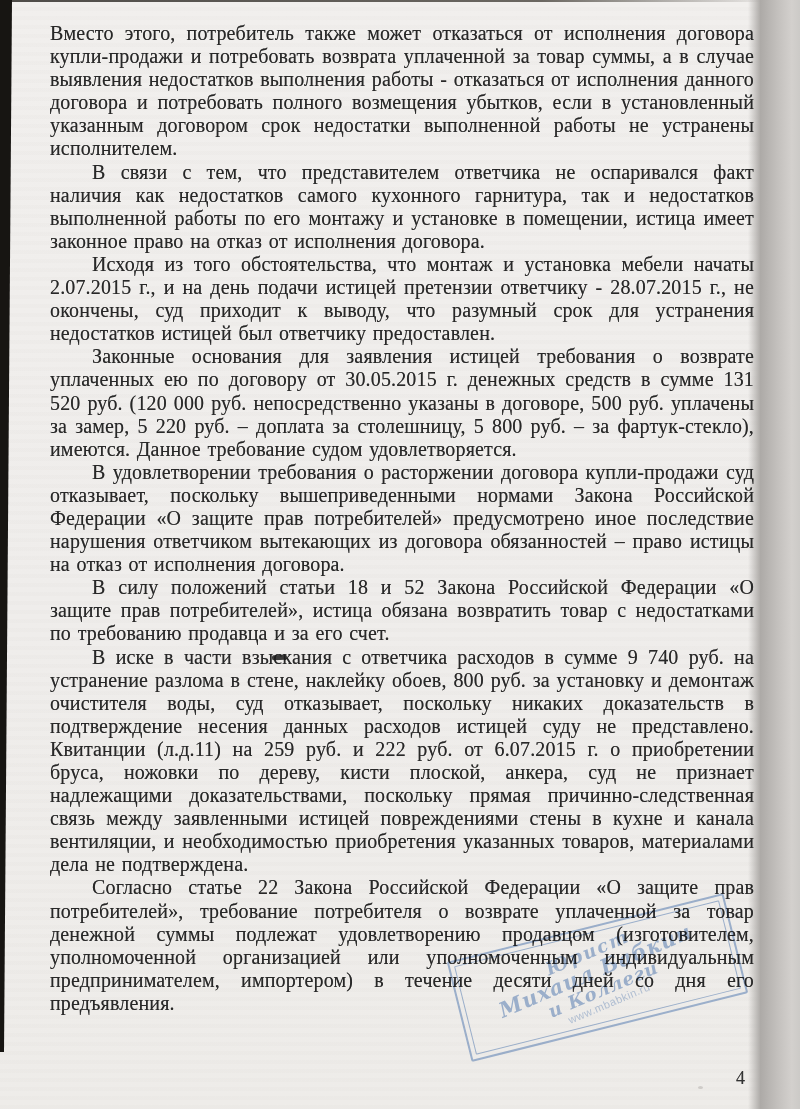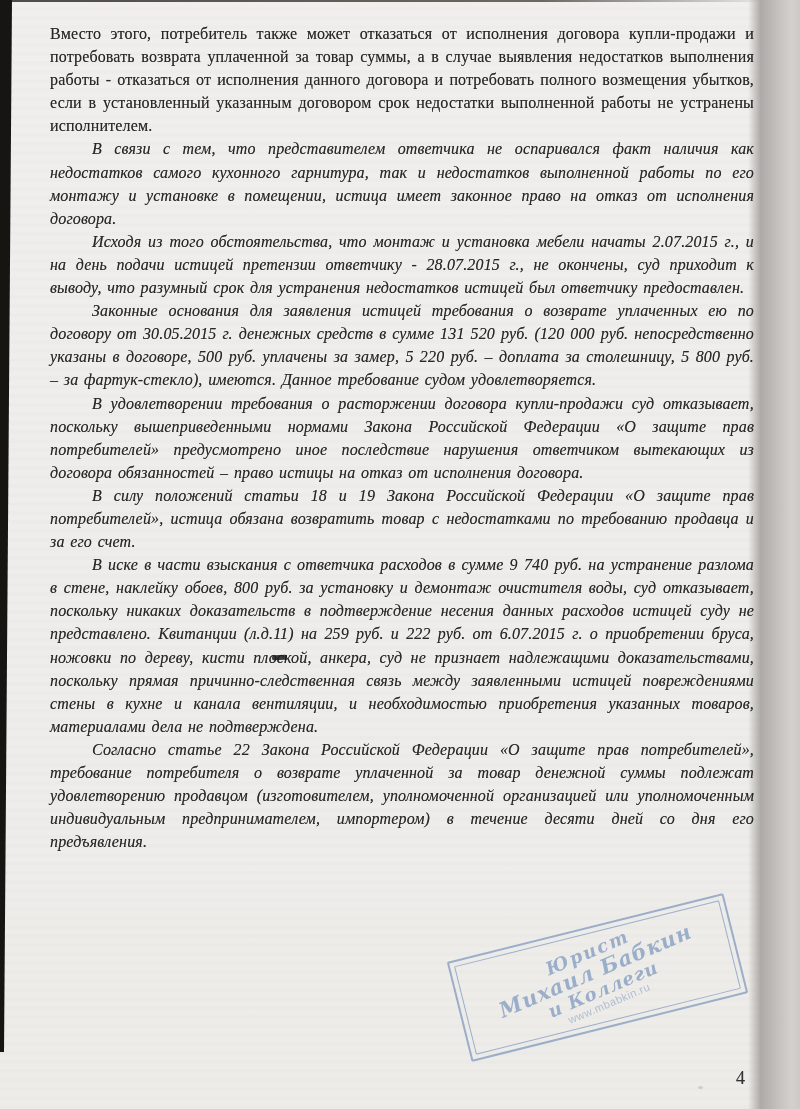--- a/index.html
+++ b/index.html
@@ -27,28 +27,28 @@
     background:linear-gradient(to right, #26231f 0%, #4a463f 70%, rgba(74,70,63,0) 100%);
     opacity:.8;
   }
   .page-edge-right{
     position:absolute;right:0;top:0;width:52px;height:100%;
     background:linear-gradient(to right,
       rgba(174,171,168,0) 0%, #adaaa7 24%, #c2bfbc 55%, #d3d0cd 84%, #cccac7 100%);
   }
   .doc-body{
     position:absolute;left:50px;top:22px;width:704px;
-    font-size:16px;line-height:23.1px;color:#282828;
+    font-size:20px;line-height:23.1px;color:#282828;
     text-align:justify;text-align-last:left;
     letter-spacing:0.15px;word-spacing:1.5px;
     text-shadow:0 0 0.45px rgba(40,40,40,0.55);
     hyphens:none;
   }
   .doc-body p.para{margin:0;}
-  .doc-body p.indent{text-indent:42px;font-style:italic;}
+  .doc-body p.indent{text-indent:42px;}
   .ink-smudge{
     position:absolute;left:272px;top:655px;width:15px;height:5px;
     background:#1c1c1c;border-radius:2px;opacity:.85;transform:rotate(-3deg);
   }
   .speck1{position:absolute;left:115px;top:750px;width:4px;height:4px;background:rgba(60,55,50,.25);border-radius:50%;}
   .speck2{position:absolute;left:698px;top:1086px;width:5px;height:3px;background:rgba(90,85,80,.2);border-radius:50%;}
   
   .stamp{
     position:absolute;left:455px;top:926px;width:285px;height:103px;
     transform:rotate(-14deg);
@@ -88,21 +88,21 @@
 <div class="scan-edge-top"></div>
 <div class="scan-edge-left"></div>
 <div class="page-edge-right"></div>
 
 <div class="doc-body">
     <p class="para">Вместо этого, потребитель также может отказаться от исполнения договора купли-продажи и потребовать возврата уплаченной за товар суммы, а в случае выявления недостатков выполнения работы - отказаться от исполнения данного договора и потребовать полного возмещения убытков, если в установленный указанным договором срок недостатки выполненной работы не устранены исполнителем.</p>
     <p class="para indent">В связи с тем, что представителем ответчика не оспаривался факт наличия как недостатков самого кухонного гарнитура, так и недостатков выполненной работы по его монтажу и установке в помещении, истица имеет законное право на отказ от исполнения договора.</p>
     <p class="para indent">Исходя из того обстоятельства, что монтаж и установка мебели начаты 2.07.2015 г., и на день подачи истицей претензии ответчику - 28.07.2015 г., не окончены, суд приходит к выводу, что разумный срок для устранения недостатков истицей был ответчику предоставлен.</p>
     <p class="para indent">Законные основания для заявления истицей требования о возврате уплаченных ею по договору от 30.05.2015 г. денежных средств в сумме 131 520 руб. (120 000 руб. непосредственно указаны в договоре, 500 руб. уплачены за замер, 5 220 руб. – доплата за столешницу, 5 800 руб. – за фартук-стекло), имеются. Данное требование судом удовлетворяется.</p>
     <p class="para indent">В удовлетворении требования о расторжении договора купли-продажи суд отказывает, поскольку вышеприведенными нормами Закона Российской Федерации «О защите прав потребителей» предусмотрено иное последствие нарушения ответчиком вытекающих из договора обязанностей – право истицы на отказ от исполнения договора.</p>
-    <p class="para indent">В силу положений статьи 18 и 19 Закона Российской Федерации «О защите прав потребителей», истица обязана возвратить товар с недостатками по требованию продавца и за его счет.</p>
+    <p class="para indent">В силу положений статьи 18 и 52 Закона Российской Федерации «О защите прав потребителей», истица обязана возвратить товар с недостатками по требованию продавца и за его счет.</p>
     <p class="para indent">В иске в части взыскания с ответчика расходов в сумме 9 740 руб. на устранение разлома в стене, наклейку обоев, 800 руб. за установку и демонтаж очистителя воды, суд отказывает, поскольку никаких доказательств в подтверждение несения данных расходов истицей суду не представлено. Квитанции (л.д.11) на 259 руб. и 222 руб. от 6.07.2015 г. о приобретении бруса, ножовки по дереву, кисти плоской, анкера, суд не признает надлежащими доказательствами, поскольку прямая причинно-следственная связь между заявленными истицей повреждениями стены в кухне и канала вентиляции, и необходимостью приобретения указанных товаров, материалами дела не подтверждена.</p>
     <p class="para indent">Согласно статье 22 Закона Российской Федерации «О защите прав потребителей», требование потребителя о возврате уплаченной за товар денежной суммы подлежат удовлетворению продавцом (изготовителем, уполномоченной организацией или уполномоченным индивидуальным предпринимателем, импортером) в течение десяти дней со дня его предъявления.</p>
   </div>
 
 <div class="ink-smudge"></div>
 <div class="speck1"></div>
 <div class="speck2"></div>
 
 <div class="stamp">
   <div class="stamp-inner">

